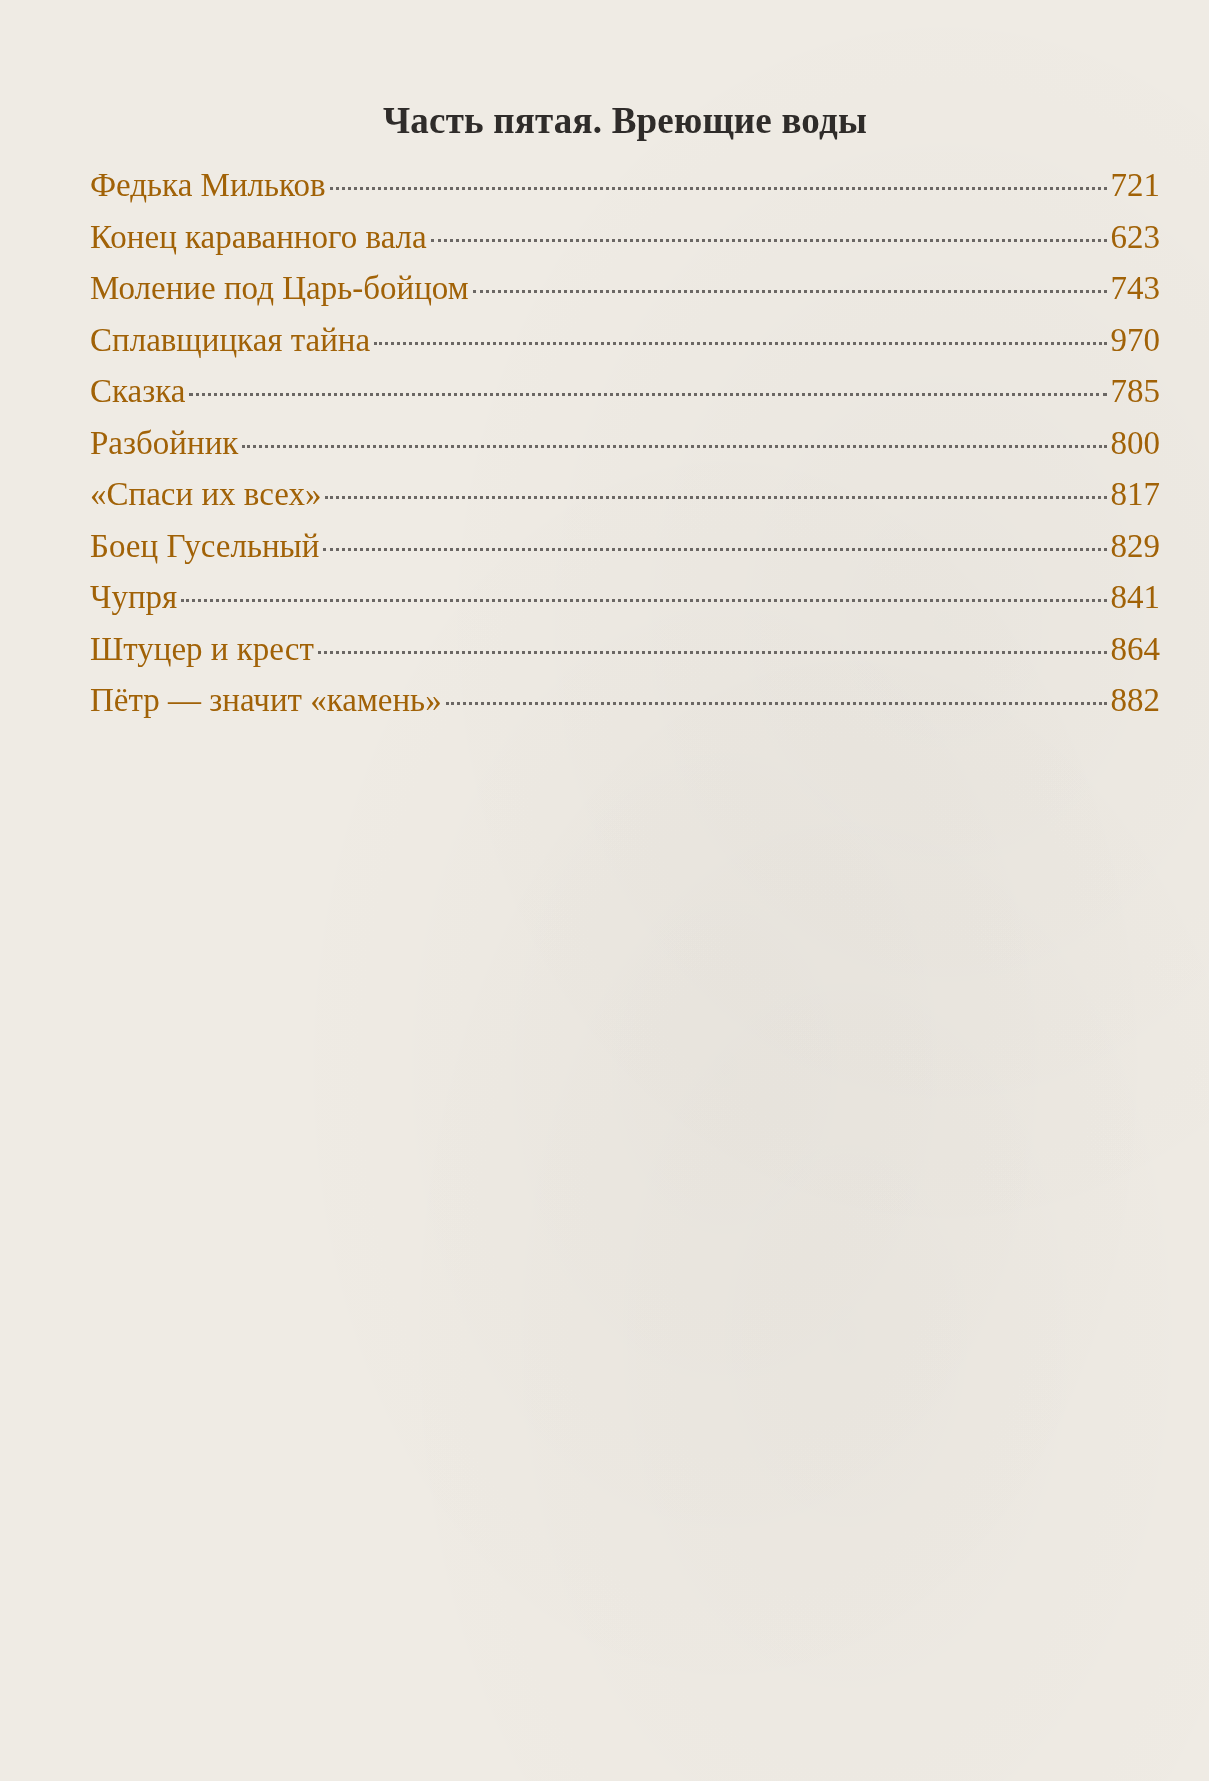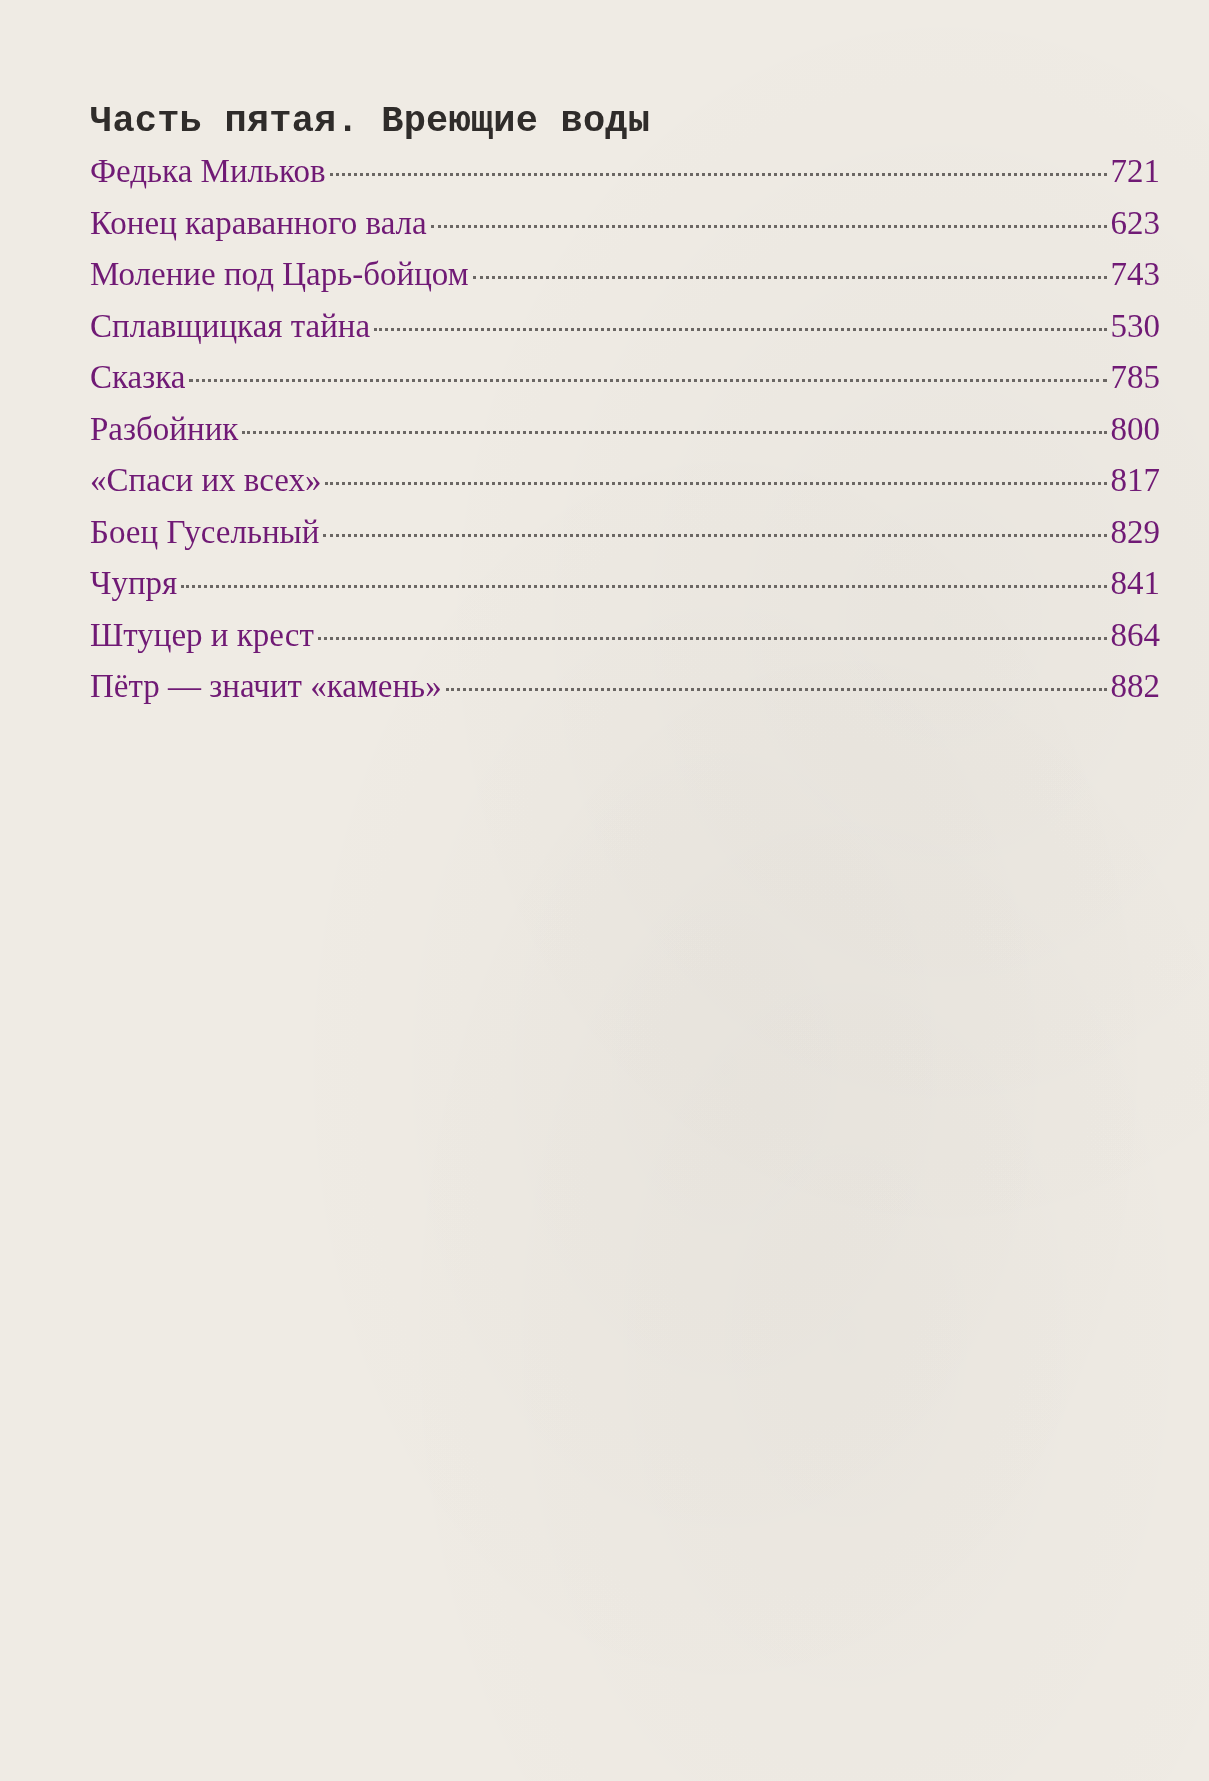--- a/index.html
+++ b/index.html
@@ -24,36 +24,37 @@
         radial-gradient(ellipse at 60% 60%, rgba(0,0,0,0.02), transparent 45%),
         radial-gradient(ellipse at 70% 75%, rgba(0,0,0,0.02), transparent 40%);
     }
     .toc {
       position: absolute;
       left: 90px;
       top: 96px;
       width: 1070px;
     }
     .section-title {
-      font-family: Liberation Mono, monospace;
+      font-family: Liberation Serif, serif;
       font-weight: bold;
       font-size: 37px;
       line-height: 50px;
-      margin: 0 0 0 0;
+      margin: 0 0 14px 0;
       color: #2f2c2a;
       letter-spacing: 0.2px;
+      text-align: center;
     }
     .entry {
       display: flex;
       align-items: baseline;
       height: 51.5px;
       font-family: "Liberation Serif", "DejaVu Serif", serif;
       font-size: 33px;
       line-height: 51.5px;
-      color: #701a75;
+      color: #a16207;
     }
     .entry .title {
       white-space: nowrap;
       flex: 0 0 auto;
     }
     .entry .leader {
       flex: 1 1 auto;
       margin: 0 4px;
       border-bottom: 3px dotted #6b6764;
       transform: translateY(-6px);
@@ -85,21 +86,21 @@
     <span class="page">623</span>
   </div>
   <div class="entry">
     <span class="title">Моление под Царь-бойцом</span>
     <span class="leader"></span>
     <span class="page">743</span>
   </div>
   <div class="entry">
     <span class="title">Сплавщицкая тайна</span>
     <span class="leader"></span>
-    <span class="page">530</span>
+    <span class="page">970</span>
   </div>
   <div class="entry">
     <span class="title">Сказка</span>
     <span class="leader"></span>
     <span class="page">785</span>
   </div>
   <div class="entry">
     <span class="title">Разбойник</span>
     <span class="leader"></span>
     <span class="page">800</span>

